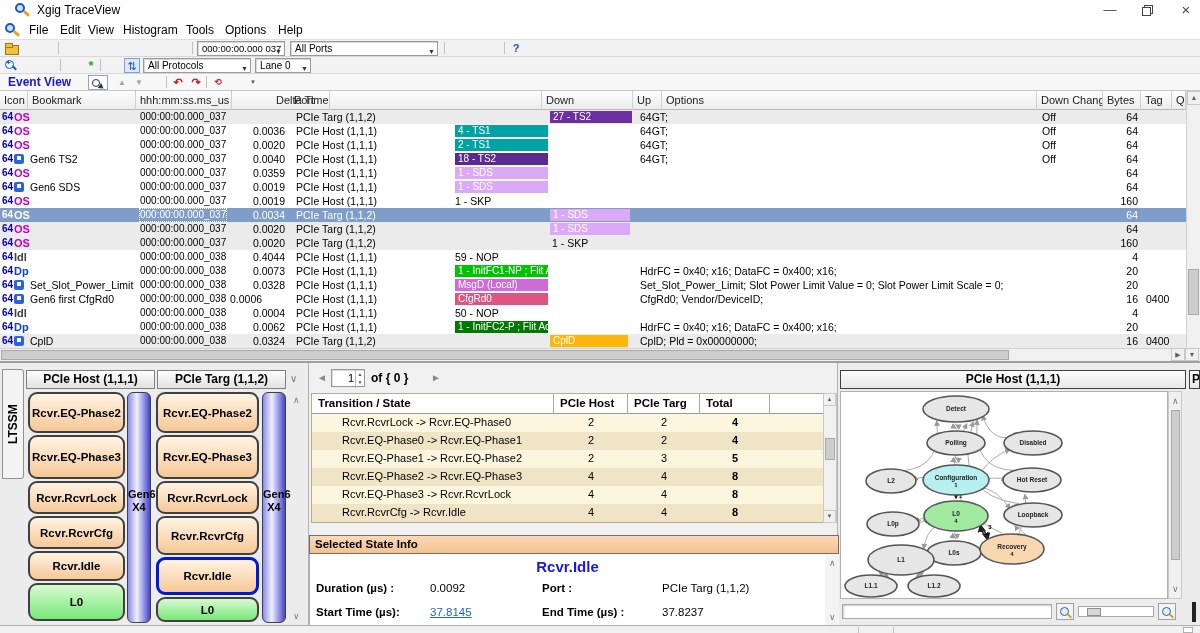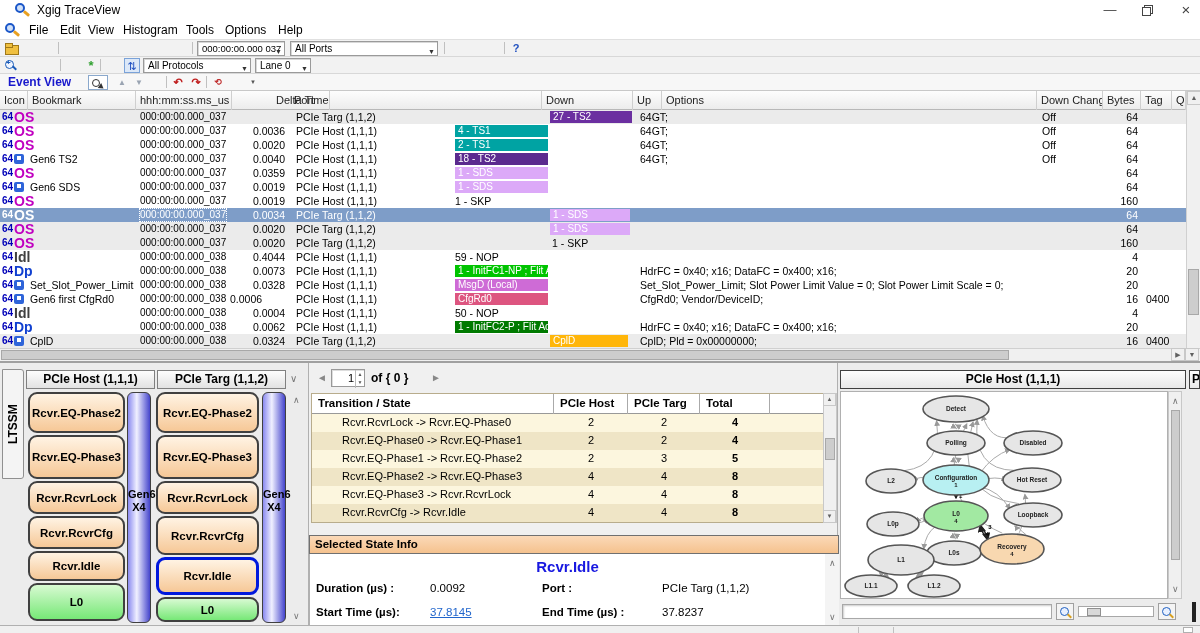--- a/index.html
+++ b/index.html
@@ -58,21 +58,21 @@
   .etable { position:absolute; left:0; top:91px; width:1200px; height:270px; }
   .ehead { position:absolute; left:0; top:0; width:1186px; height:19px; background:linear-gradient(#fdfdfd,#ececec); border-bottom:1px solid #b8b8b8; }
   .hcell { position:absolute; top:0; height:19px; border-right:1px solid #cfcfcf; padding:3px 0 0 4px; font-size:11px; color:#222; overflow:hidden; white-space:nowrap; }
   .erows { position:absolute; left:0; top:19px; width:1186px; height:238px; }
   .erow { position:absolute; left:0; width:1186px; height:14px; background:#fff; font-size:10.5px; }
   .erow.gray { background:#ebebeb; }
   .erow.sel { background:#7e9dc8; }
   .erow.sel span { color:#fff !important; }
   .erow span { position:absolute; top:1px; white-space:nowrap; line-height:12px; }
   .num64 { color:#0000b8; font-weight:bold; font-size:10px; }
-  .itype { font-size:14px; font-weight:bold; }
+  .itype { font-size:11px; font-weight:bold; }
   .bmicon { position:absolute; top:2px; width:10px; height:10px; background:#2e64d9; border-radius:2px; }
   .bmicon::after { content:""; position:absolute; left:3px; top:2px; width:4px; height:4px; background:#fff; }
   .chip { padding:0 3px; height:12px; color:#fff; font-size:10px; overflow:hidden; }
   .selfocus { outline:1px dotted #fff; }
 
   
   .vscroll { position:absolute; left:1186px; top:0; width:14px; height:257px; background:#f0f0f0; border-left:1px solid #d0d0d0; }
   .sbtn { position:absolute; width:14px; height:14px; background:#f0f0f0; border:1px solid #c8c8c8; color:#606060; font-size:7px; text-align:center; line-height:12px; }
   .sthumb { position:absolute; background:#cdcdcd; border:1px solid #a8a8a8; }
   .hscroll { position:absolute; left:0; top:257px; width:1200px; height:13px; background:#f0f0f0; border-top:1px solid #d0d0d0; }

